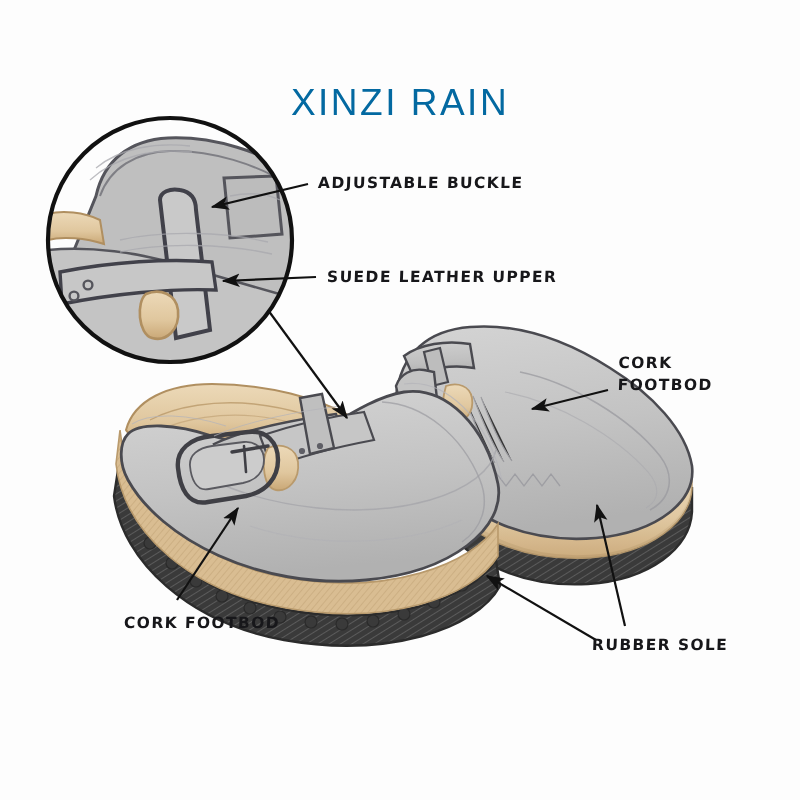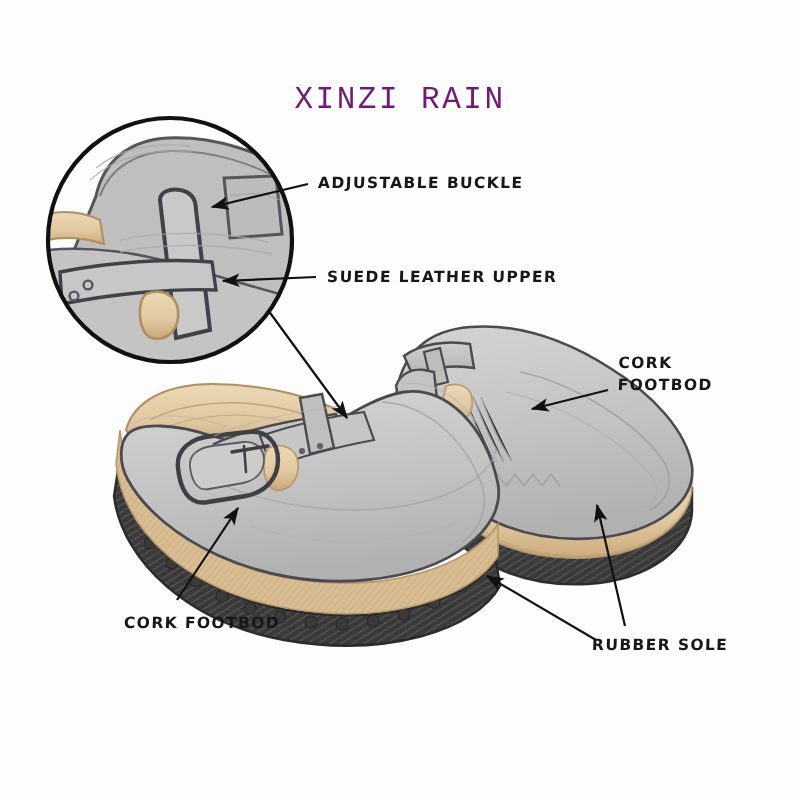--- a/index.html
+++ b/index.html
@@ -12,24 +12,24 @@
     position:relative;
   }
   #stage{position:absolute;inset:0;width:800px;height:800px;}
   #stage svg{display:block;width:800px;height:800px;}
 
   .brand-title{
     position:absolute;
     left:0;right:0;
     top:82px;
     text-align:center;
-    font-family:Liberation Mono, monospace;
-    font-size:31px;
+    font-family:Liberation Sans, sans-serif;
+    font-size:37px;
     letter-spacing:2.5px;
-    color:#701a75;
+    color:#0369a1;
     font-weight:400;
     pointer-events:none;
     white-space:nowrap;
   }
 
   .callout{
     position:absolute;
     font-family:"DejaVu Sans", sans-serif;
     font-size:15.5px;
     font-weight:700;

